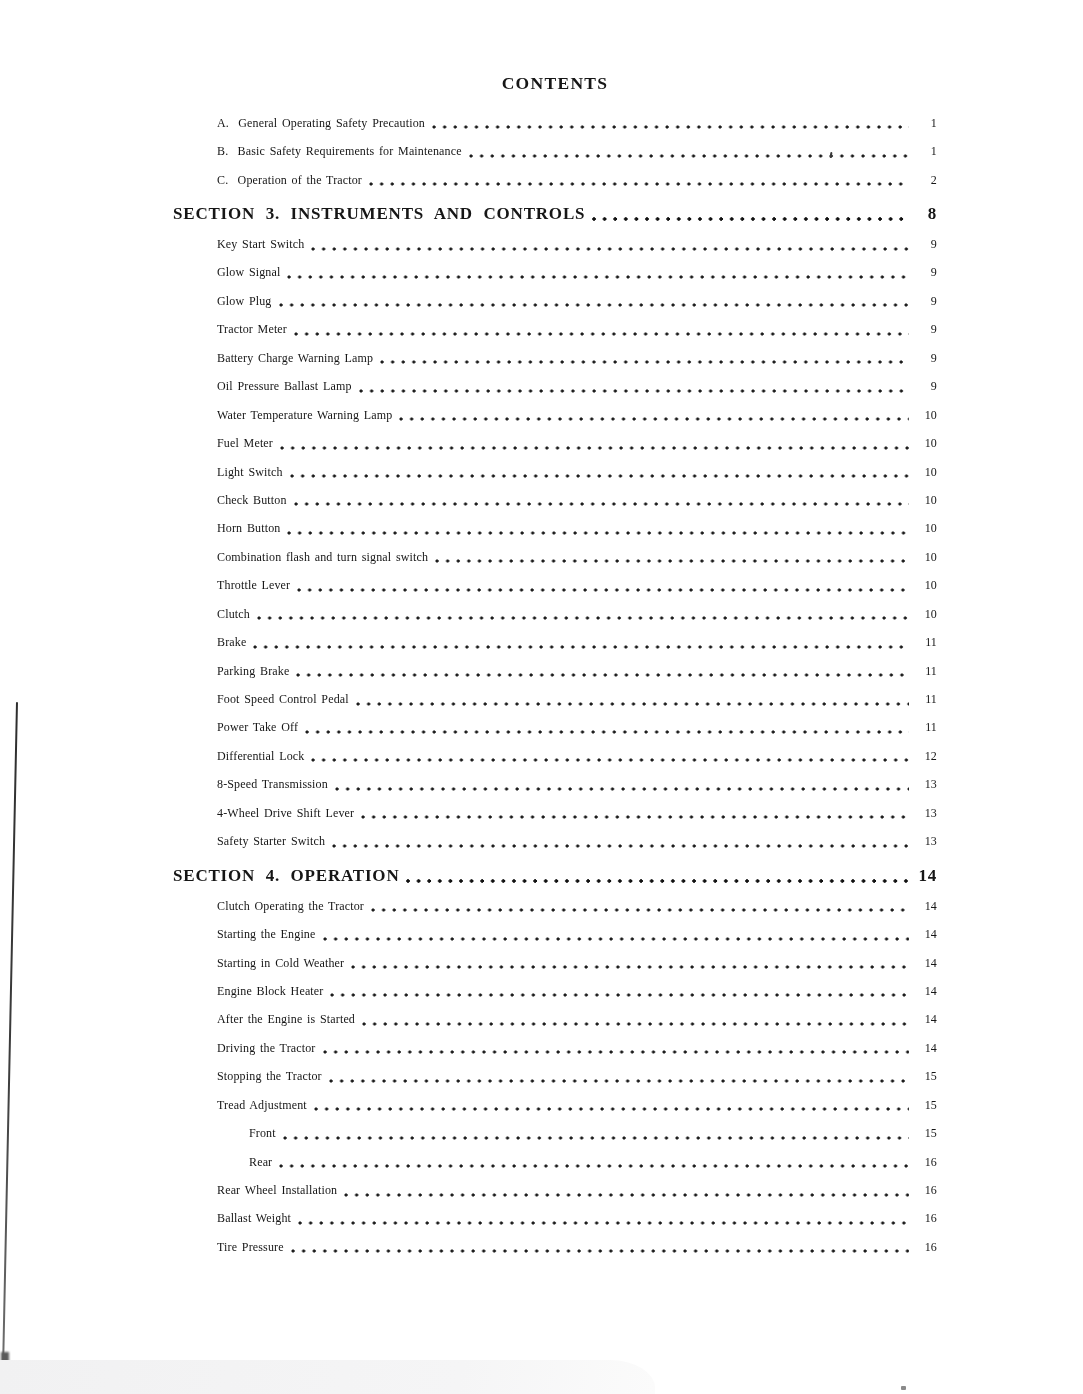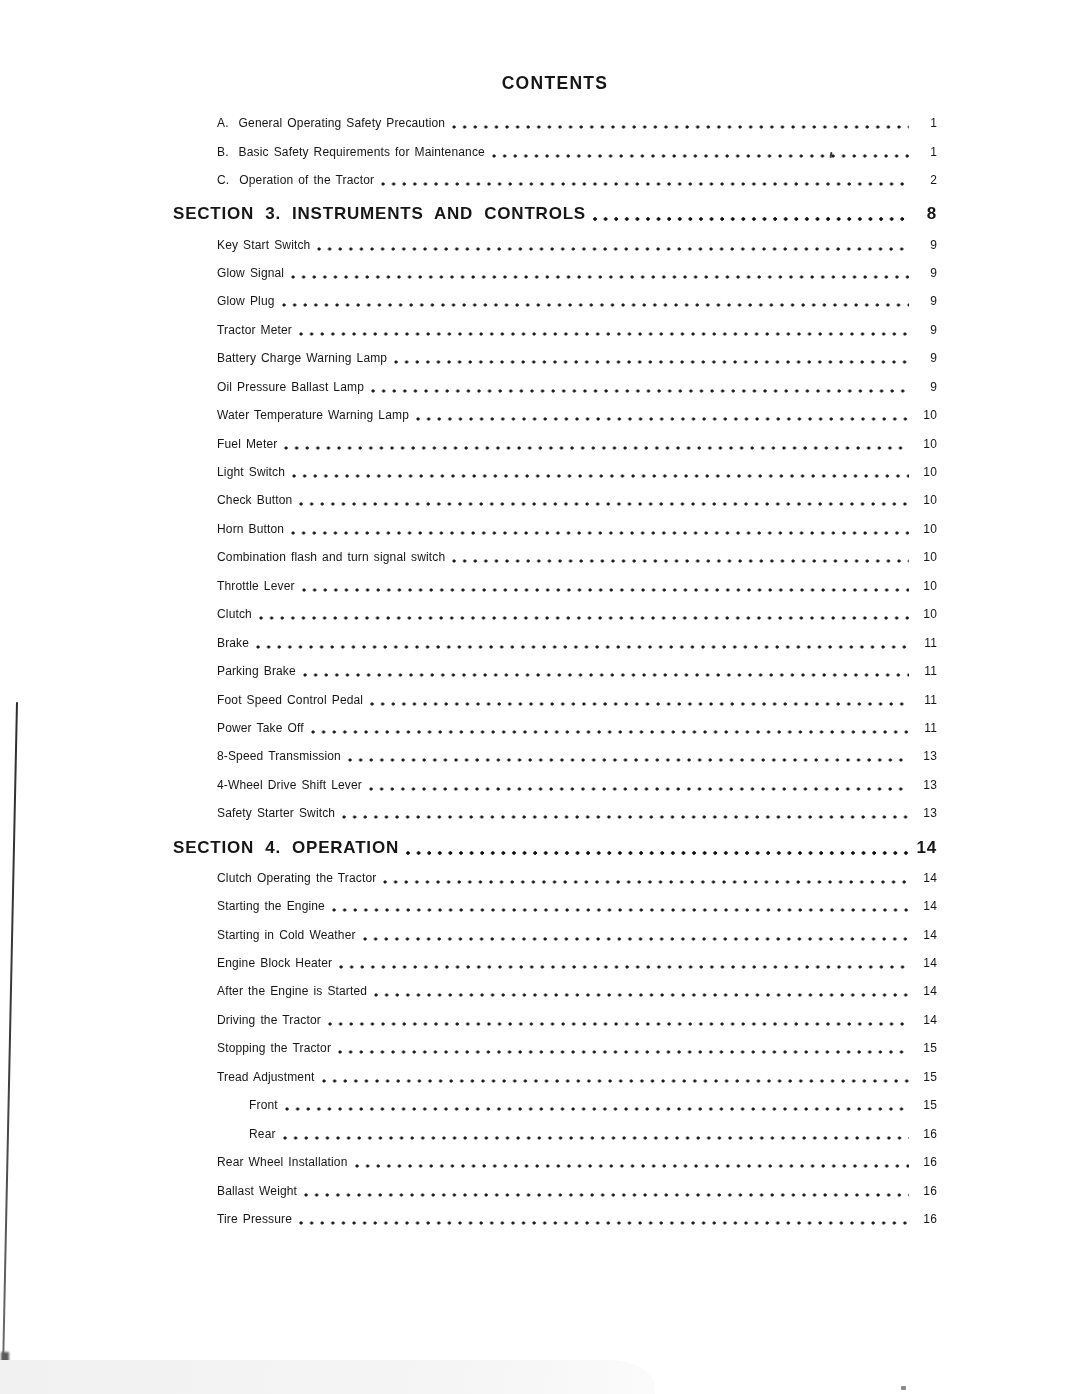--- a/index.html
+++ b/index.html
@@ -3,21 +3,21 @@
 <meta charset="utf-8">
 <style>
   html, body { margin: 0; padding: 0; background: #ffffff; }
 
   .page {
     position: relative;
     width: 1083px;
     height: 1394px;
     background: #ffffff;
     overflow: hidden;
-    font-family: Liberation Sans, sans-serif;
+    font-family: Liberation Serif, serif;
     color: #161616;
   }
 
   .content {
     position: absolute;
     left: 173px;
     top: 0;
     width: 764px;
     padding-top: 72px;
   }
@@ -274,20 +274,25 @@
     <span class="leader"></span>
     <span class="pagenum item-page">11</span>
   </div>
 
   <div class="row item">
     <span class="label item-label">Power Take Off</span>
     <span class="leader"></span>
     <span class="pagenum item-page">11</span>
   </div>
 
+  <div class="row item">
+    <span class="label item-label">Differential Lock</span>
+    <span class="leader"></span>
+    <span class="pagenum item-page">12</span>
+  </div>
 
   <div class="row item">
     <span class="label item-label">8-Speed Transmission</span>
     <span class="leader"></span>
     <span class="pagenum item-page">13</span>
   </div>
 
   <div class="row item">
     <span class="label item-label">4-Wheel Drive Shift Lever</span>
     <span class="leader"></span>

